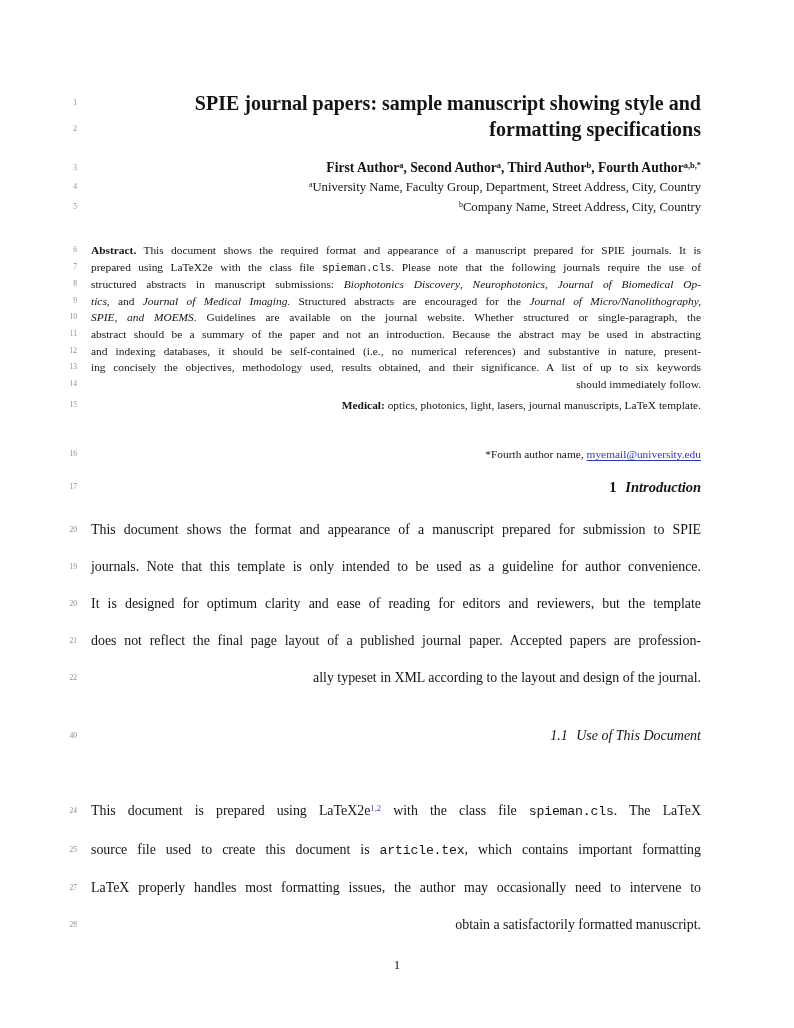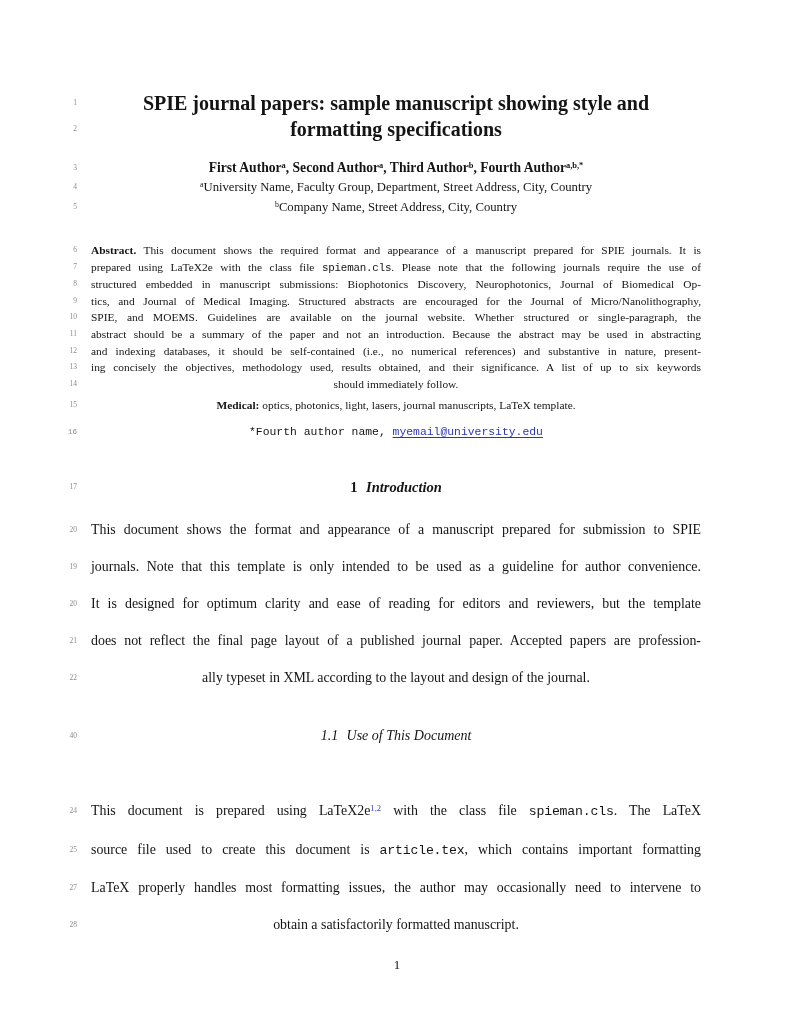--- a/index.html
+++ b/index.html
@@ -8,41 +8,41 @@
     font-family:"Liberation Serif","DejaVu Serif",serif;color:#141414;
     overflow:hidden;
   }
   .block{position:absolute;left:91px;width:610px;}
   .line{position:relative;}
   .ln{
     position:absolute;left:-29px;width:15px;text-align:right;
     font-size:7.5px;font-weight:normal;font-style:normal;
     color:var(--lineno,#8b8b8b);line-height:inherit;letter-spacing:0;
   }
-  .lt{display:block;text-align:center;}
+  .lt{display:block;text-align:right;}
   .j .lt{text-align:justify;text-align-last:justify;}
 
   .title-block{top:90px;font-size:20px;font-weight:bold;line-height:26px;}
   .author-block{top:159px;line-height:18px;}
   .author-block .byline{font-size:13.6px;font-weight:bold;}
   .author-block .affil{font-size:12.7px;}
   .abstract-block{top:242px;font-size:11.4px;line-height:16.6px;}
   .keywords-row{top:397px;font-size:11.4px;line-height:16.6px;}
-  .corresp-row{top:424px;font-size:11.4px;line-height:16.6px;font-family:Liberation Mono, monospace;}
+  .corresp-row{top:446px;font-size:11.4px;line-height:16.6px;}
   .sec-heading{top:477px;font-size:14.5px;font-weight:bold;line-height:20px;}
   .para-1{top:511px;font-size:13.9px;line-height:37.1px;}
   .subsec-heading{top:726px;font-size:14px;font-style:italic;line-height:19px;}
   .para-2{top:792px;font-size:13.9px;line-height:37.1px;}
   .pageno{
     position:absolute;top:956px;left:0;width:794px;text-align:center;
     font-size:13px;line-height:18px;
   }
 
   .seg-b{font-weight:bold;}
-  .seg-i{}
+  .seg-i{font-style:italic;}
   .seg-m{font-family:"Liberation Mono","DejaVu Sans Mono",monospace;font-size:0.95em;letter-spacing:-0.2px;}
   .seg-sup{font-size:0.62em;position:relative;top:-0.45em;}
   .seg-supb{font-size:0.62em;position:relative;top:-0.45em;color:var(--cite,#3a3fc4);}
   .seg-link{color:var(--link,#2b38b2);text-decoration:underline;text-underline-offset:2px;}
   .seg-gap{margin-left:0.6em;font-style:italic;}
 </style>
 </head>
 <body>
 
 <div class="page">
@@ -77,21 +77,21 @@
     <div class="line j">
       <span class="ln">6</span>
       <span class="lt"><span class="seg-b">Abstract.</span><span> This document shows the required format and appearance of a manuscript prepared for SPIE journals. It is</span></span>
     </div>
     <div class="line j">
       <span class="ln">7</span>
       <span class="lt"><span>prepared using LaTeX2e with the class file </span><span class="seg-m">spieman.cls</span><span>. Please note that the following journals require the use of</span></span>
     </div>
     <div class="line j">
       <span class="ln">8</span>
-      <span class="lt"><span>structured embedded in manuscript submissions: </span><span class="seg-i">Biophotonics Discovery</span><span>, </span><span class="seg-i">Neurophotonics</span><span>, </span><span class="seg-i">Journal of Biomedical Op-</span></span>
+      <span class="lt"><span>structured abstracts in manuscript submissions: </span><span class="seg-i">Biophotonics Discovery</span><span>, </span><span class="seg-i">Neurophotonics</span><span>, </span><span class="seg-i">Journal of Biomedical Op-</span></span>
     </div>
     <div class="line j">
       <span class="ln">9</span>
       <span class="lt"><span class="seg-i">tics</span><span>, and </span><span class="seg-i">Journal of Medical Imaging</span><span>. Structured abstracts are encouraged for the </span><span class="seg-i">Journal of Micro/Nanolithography,</span></span>
     </div>
     <div class="line j">
       <span class="ln">10</span>
       <span class="lt"><span class="seg-i">SPIE, and MOEMS</span><span>. Guidelines are available on the journal website. Whether structured or single-paragraph, the</span></span>
     </div>
     <div class="line j">

